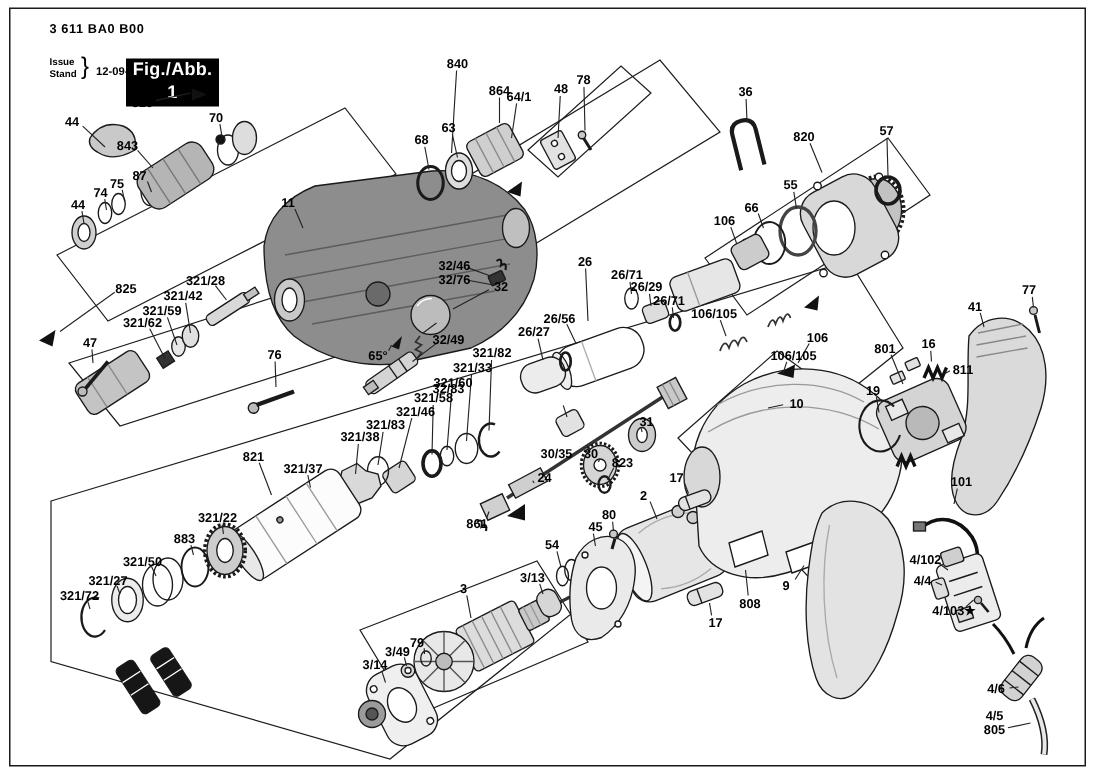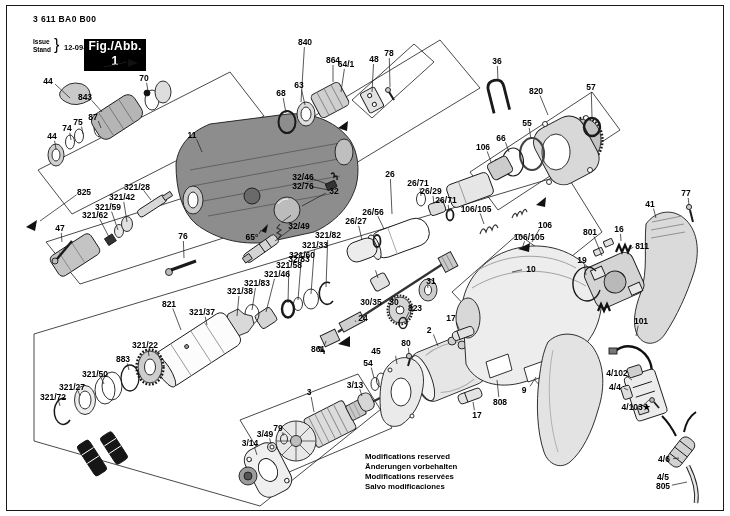--- a/index.html
+++ b/index.html
@@ -523,29 +523,23 @@
       <div class="callout" style="left: 636px; top: 407px;">4/103★</div>
       <div class="callout" style="left: 664px; top: 459px;">4/6</div>
       <div class="callout" style="left: 663px; top: 477px;">4/5</div>
       <div class="callout" style="left: 663px; top: 486px;">805</div>
       <div class="callout" style="left: 524px; top: 390px;">9</div>
       <div class="callout" style="left: 500px; top: 402px;">808</div>
       <div class="callout" style="left: 477px; top: 415px;">17</div>
       <div class="callout" style="left: 451px; top: 318px;">17</div>
       <div class="callout" style="left: 429px; top: 330px;">2</div>
       <div class="callout" style="left: 406px; top: 343px;">80</div>
-      <div class="callout" style="left: 376px; top: 351px; text-align: right;">45</div>
+      <div class="callout" style="left: 397px; top: 351px; text-align: right;">45</div>
       <div class="callout" style="left: 368px; top: 363px;">54</div>
       <div class="callout" style="left: 355px; top: 385px;">3/13</div>
       <div class="callout" style="left: 309px; top: 392px;">3</div>
       <div class="callout" style="left: 278px; top: 428px;">79</div>
       <div class="callout" style="left: 265px; top: 434px;">3/49</div>
       <div class="callout" style="left: 250px; top: 443px;">3/14</div>
       <div class="callout" style="left: 318px; top: 349px;">861</div>
     </div>
 
-  <div class="note-mod">
-    <div>Modifications reserved</div>
-    <div>Änderungen vorbehalten</div>
-    <div>Modifications reservées</div>
-    <div>Salvo modificaciones</div>
-  </div>
 </div>
 
 </body></html>

